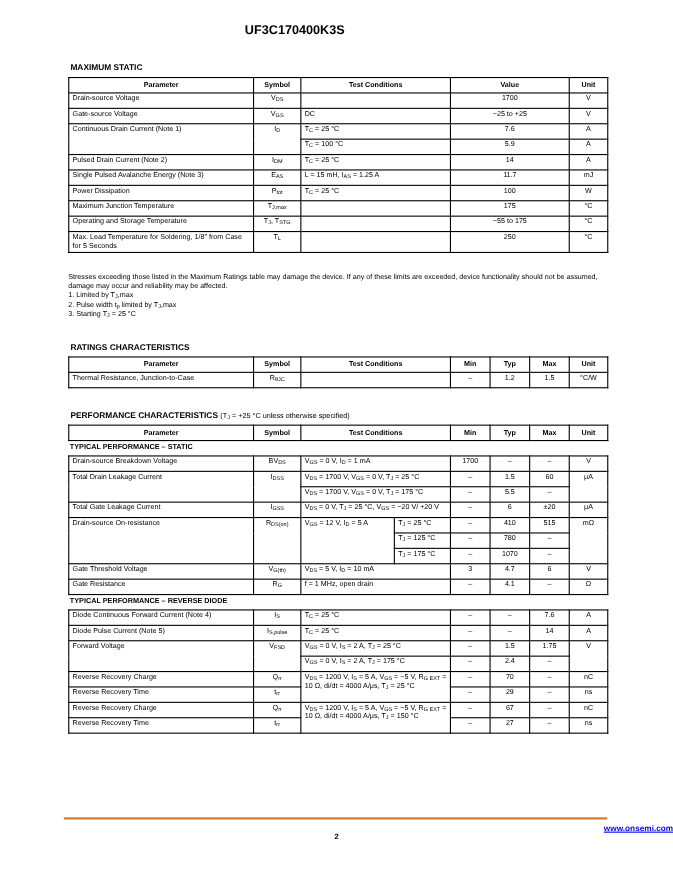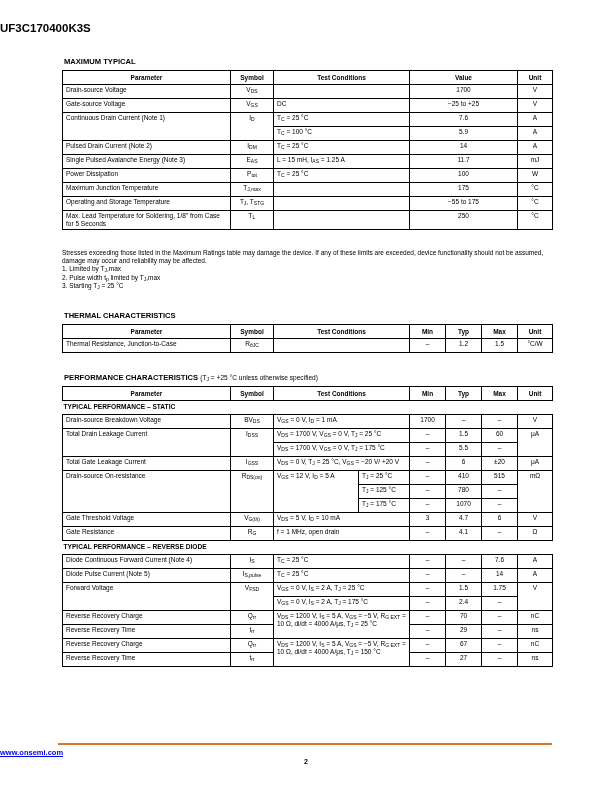--- a/index.html
+++ b/index.html
@@ -1,38 +1,38 @@
 <!DOCTYPE html>
 <html><head>
 <meta charset="utf-8">
 <style>
   html,body{margin:0;padding:0;background:#fff;}
   body{width:612px;height:792px;position:relative;font-family:"Liberation Sans",sans-serif;color:#000;overflow:hidden;}
-  .title{position:absolute;top:22px;left:0;width:536px;font-weight:bold;font-size:11.5px;}
+  .title{position:absolute;top:22px;left:0;width:536px;text-align:center;font-weight:bold;font-size:11.5px;}
   .sec{position:absolute;left:64px;font-weight:bold;font-size:7.6px;}
   .sec .sub{font-weight:normal;font-size:6.6px;}
   table{position:absolute;left:62px;border-collapse:collapse;font-size:6.5px;table-layout:fixed;}
   td,th{border:1px solid #000;padding:1px 3px;vertical-align:top;line-height:8px;}
   th{font-weight:bold;text-align:center;height:11px;vertical-align:middle;}
   td.c{text-align:center;}
   tr.r td{height:11px;}
   td.subhead{border:none;font-weight:bold;font-size:6.6px;padding:2px 1px;height:9px;}
   sub{font-size:5px;vertical-align:-1px;line-height:0;}
   .notes{position:absolute;left:62px;top:249px;width:492px;font-size:6.5px;line-height:8.2px;}
   .footline{position:absolute;left:58px;top:743px;width:494px;height:2px;background:#d5782f;}
-  .url{position:absolute;top:748px;left:0;width:612px;text-align:left;font-size:7.5px;font-weight:bold;}
+  .url{position:absolute;top:748px;left:0;width:612px;text-align:right;font-size:7.5px;font-weight:bold;}
   .url a{color:#0000ee;text-decoration:underline;}
   .pg{position:absolute;top:758px;left:0;width:612px;text-align:center;font-size:7px;font-weight:bold;}
 </style>
 </head>
 <body>
 
 <div class="title">UF3C170400K3S</div>
 
-<div class="sec" style="top:57px;">MAXIMUM TYPICAL</div>
+<div class="sec" style="top:57px;">MAXIMUM STATIC</div>
 <table id="maxTable" style="top:70px;width:490px;">
   <colgroup>
       <col style="width:168px">
       <col style="width:43px">
       <col style="width:136px">
       <col style="width:108px">
       <col style="width:35px">
     </colgroup>
   <thead>
       <tr>
@@ -117,21 +117,21 @@
 
 <div class="notes">
   <div>Stresses exceeding those listed in the Maximum Ratings table may damage the device. If any of these limits are exceeded, device functionality should not be assumed, damage may occur and reliability may be affected.</div>
   <div id="noteList">
       <div>1.  Limited by T<sub>J</sub>,max</div>
       <div>2.  Pulse width t<sub>p</sub> limited by T<sub>J</sub>,max</div>
       <div>3.  Starting T<sub>J</sub> = 25 °C</div>
     </div>
 </div>
 
-<div class="sec" style="top:311px;">THERMAL CHARACTERISTICS</div>
+<div class="sec" style="top:311px;">RATINGS CHARACTERISTICS</div>
 <table id="thermTable" style="top:324px;width:490px;">
   <colgroup>
       <col style="width:168px">
       <col style="width:43px">
       <col style="width:136px">
       <col style="width:36px">
       <col style="width:36px">
       <col style="width:36px">
       <col style="width:35px">
     </colgroup>

